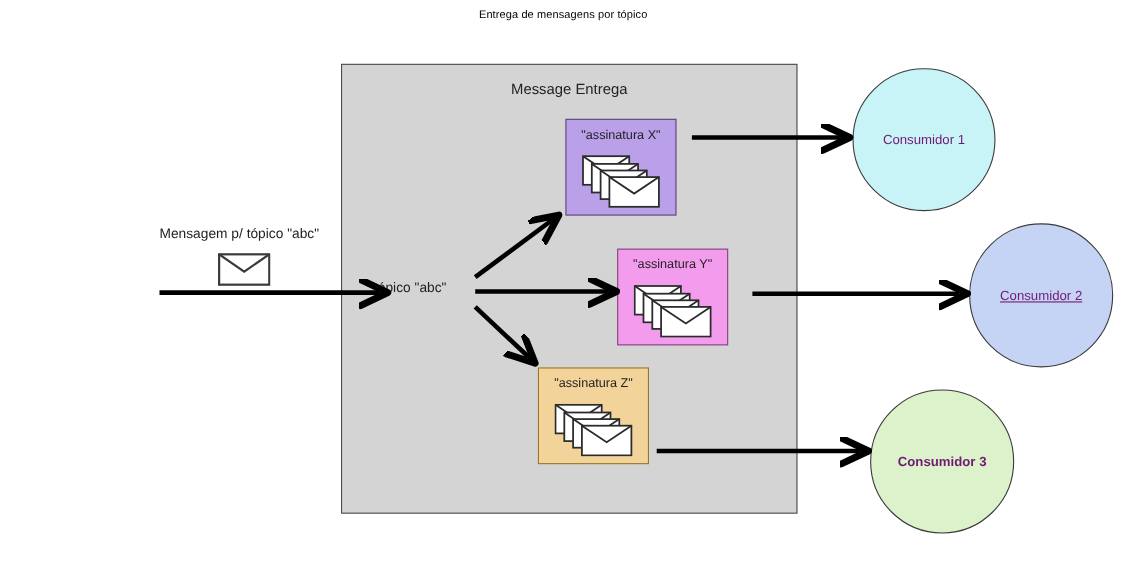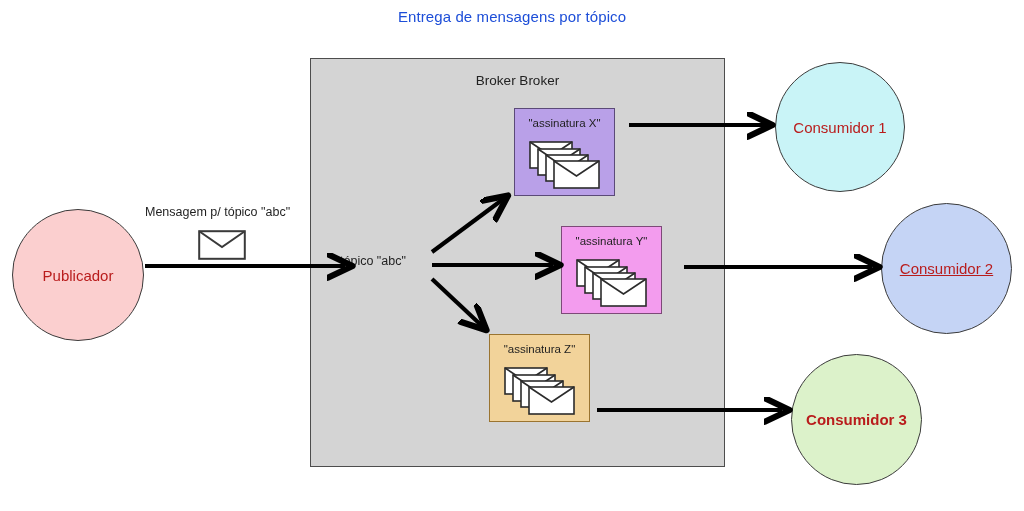--- a/index.html
+++ b/index.html
@@ -17,22 +17,22 @@
     height: 511px;
     background: #ffffff;
     overflow: hidden;
   }
   .title {
     position: absolute;
     left: 0;
     top: 8px;
     width: 1024px;
     text-align: center;
-    font-size: 15px;
-    color: #1d4ed8;
+    font-size: 10px;
+    color: #000000;
     letter-spacing: 0.1px;
   }
   .broker {
     position: absolute;
     left: 310px;
     top: 58px;
     width: 415px;
     height: 409px;
     background: #d4d4d4;
     border: 1.6px solid #4d4d4d;
@@ -47,22 +47,22 @@
     font-size: 13.5px;
     color: #222222;
   }
   .circle {
     position: absolute;
     border-radius: 50%;
     border: 1.4px solid #3b3b3b;
     display: flex;
     align-items: center;
     justify-content: center;
-    font-size: 15px;
-    color: #b91c1c;
+    font-size: 12px;
+    color: #701a75;
     box-sizing: border-box;
     text-align: center;
   }
   #publisher-node {
     left: 12px;
     top: 209px;
     width: 132px;
     height: 132px;
     background: #fbcfcf;
   }
@@ -169,28 +169,25 @@
   }
 </style>
 </head>
 <body>
 
 <div id="canvas">
 
   <div class="title">Entrega de mensagens por tópico</div>
 
   <div class="broker">
-    <div class="broker-label">Broker Broker</div>
+    <div class="broker-label">Message Entrega</div>
   </div>
 
   <div class="topic-label">tópico "abc"</div>
 
-  <div class="circle" id="publisher-node">
-    <span>Publicador</span>
-  </div>
 
   <div class="msg-label">Mensagem p/ tópico "abc"</div>
   <div class="envelope-single">
     <svg viewBox="0 0 48 30" width="48" height="30">
       <rect x="1.2" y="1.2" width="45.6" height="27.6" fill="#ffffff" stroke="#3a3a3a" stroke-width="2"></rect>
       <polyline points="1.2,1.2 24,17 46.8,1.2" fill="none" stroke="#3a3a3a" stroke-width="2"></polyline>
     </svg>
   </div>
 
   <div class="sub-box" id="subscription-x-box">

